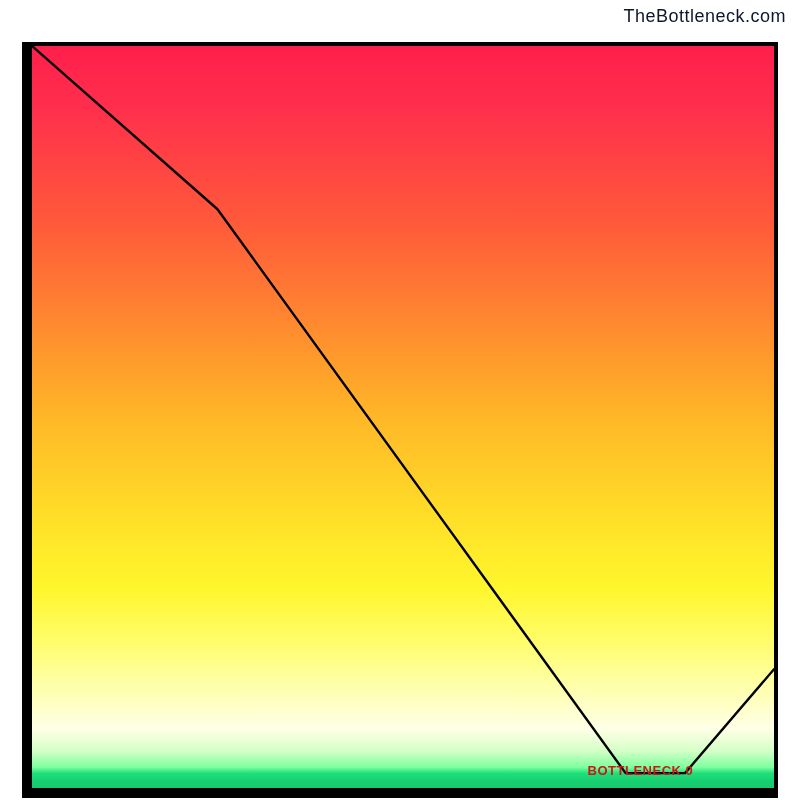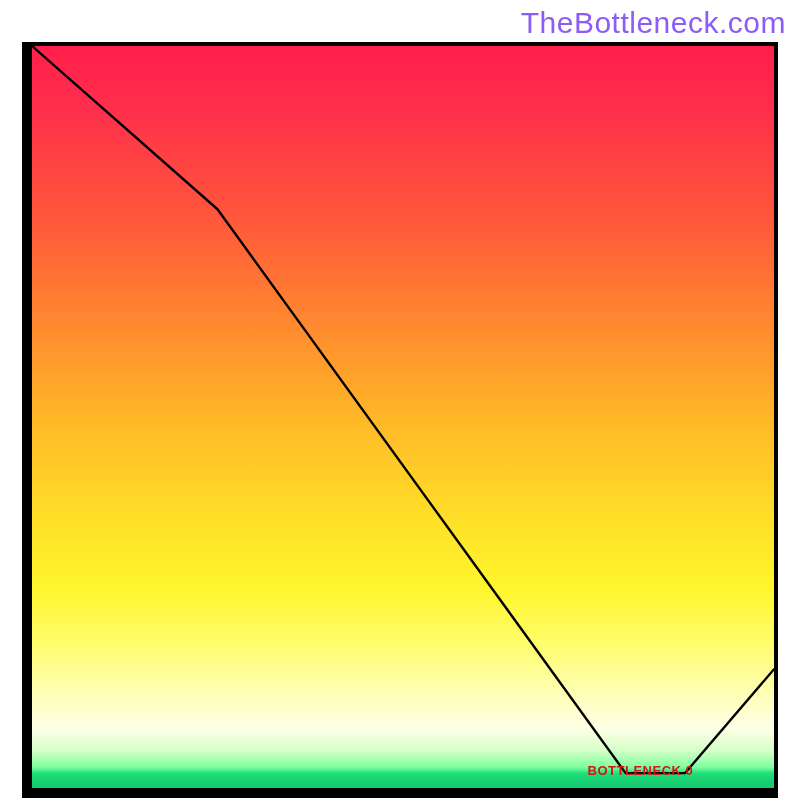--- a/index.html
+++ b/index.html
@@ -13,23 +13,23 @@
   }
   .stage {
     position: relative;
     width: 800px;
     height: 800px;
   }
   .watermark {
     position: absolute;
     top: 6px;
     right: 14px;
-    font-size: 30px;
+    font-size: 18px;
     letter-spacing: 0.5px;
-    color: #8b5cf6;
+    color: #0f172a;
     font-weight: 500;
     z-index: 10;
   }
   .plot-frame {
     position: absolute;
     left: 22px;
     top: 42px;
     width: 756px;
     height: 756px;
     

